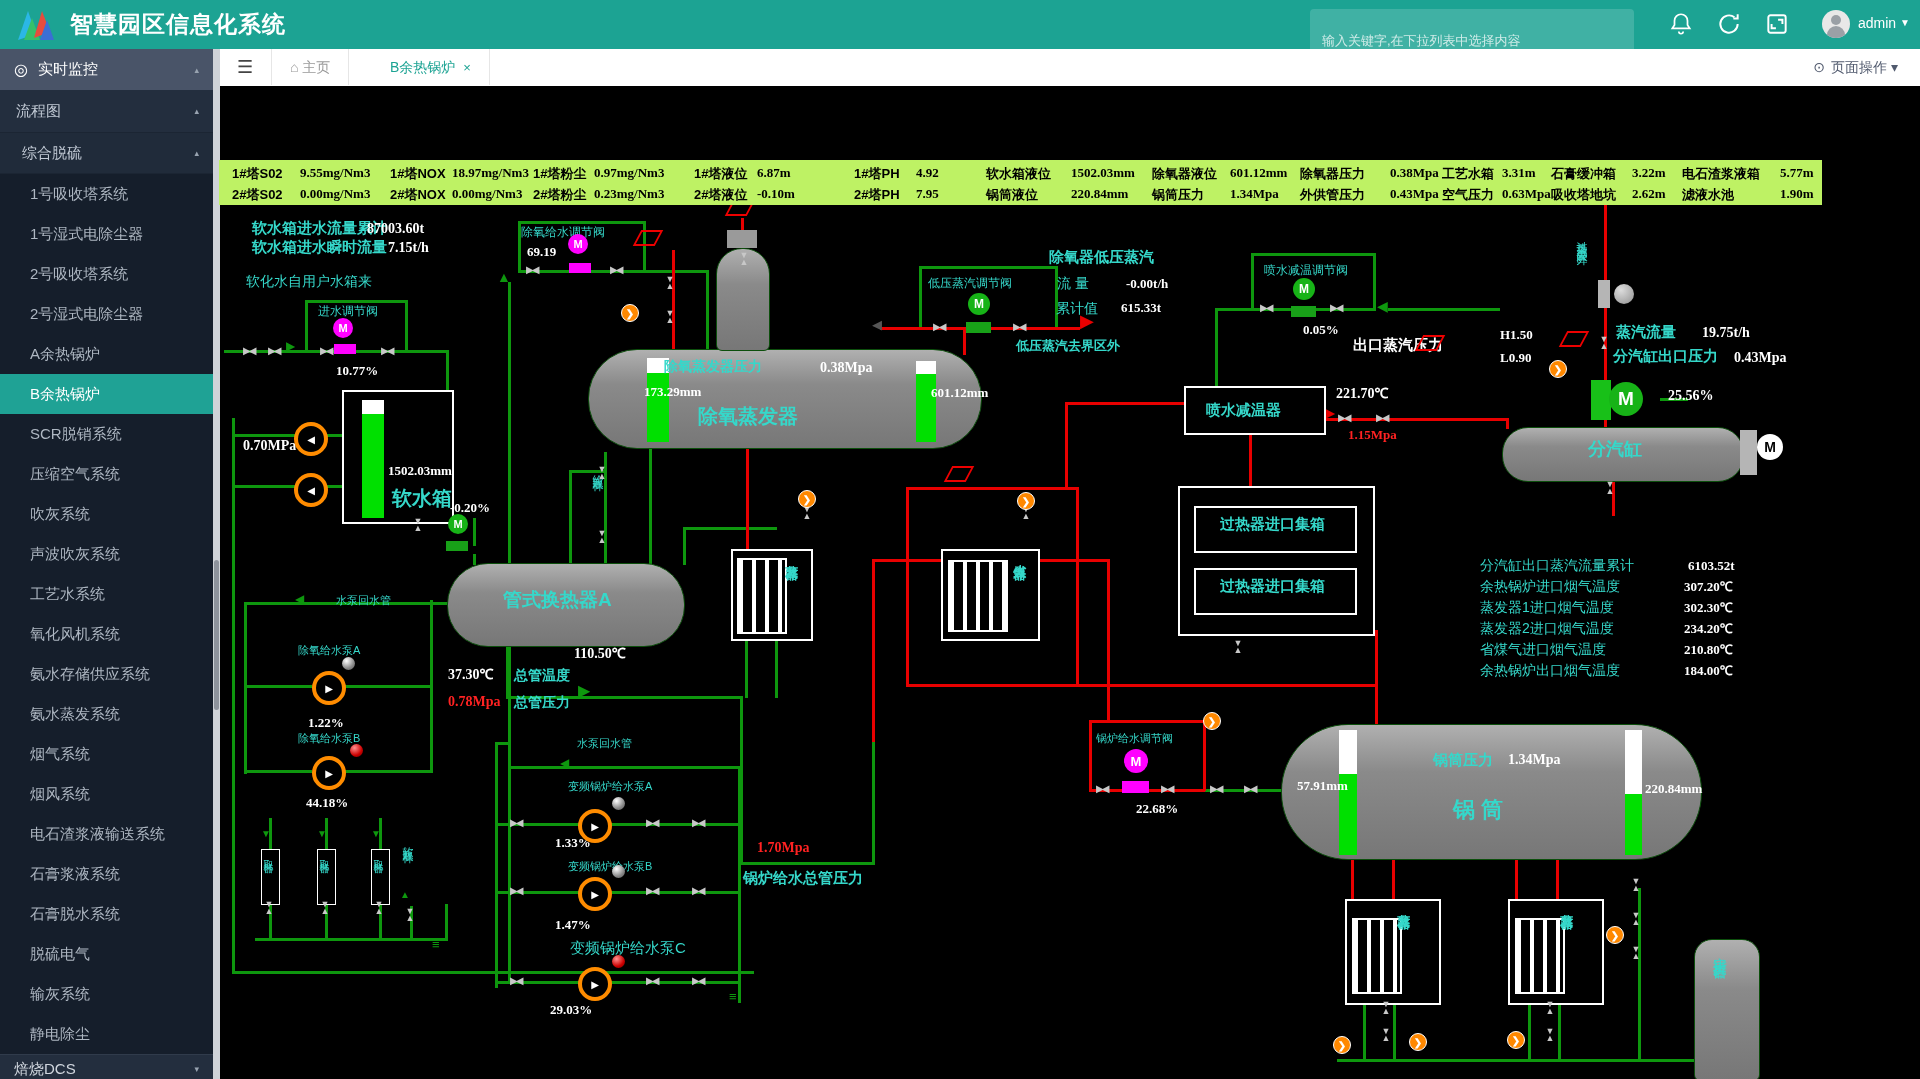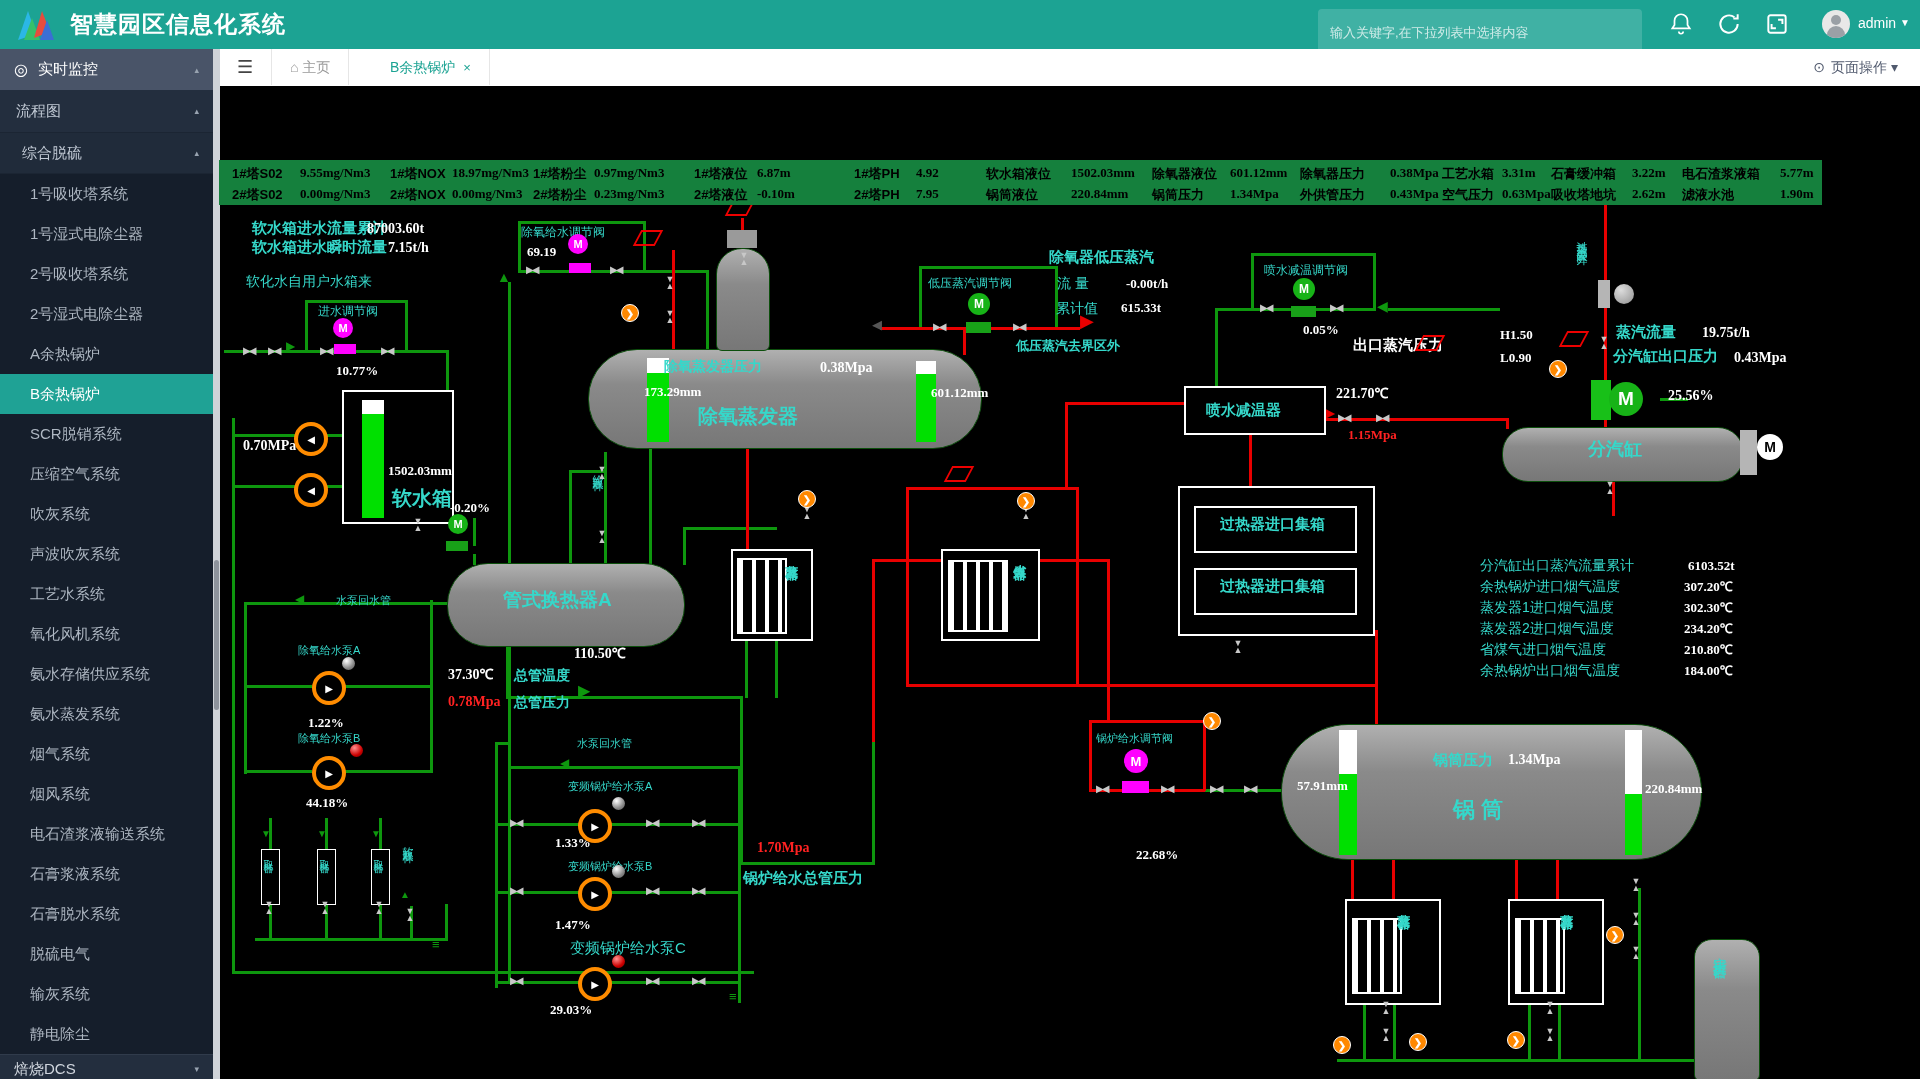--- a/index.html
+++ b/index.html
@@ -3,21 +3,21 @@
 <meta charset="utf-8">
 <style>
   html,body{margin:0;padding:0;background:#000;width:1920px;height:1079px;overflow:hidden;
     font-family:"Liberation Sans",sans-serif;}
   #app{position:relative;width:1920px;height:1079px;}
   
   #header{position:absolute;left:0;top:0;width:1920px;height:49px;background:#1ca393;display:flex;align-items:center;}
   #logo{margin-left:16px;width:40px;height:34px;}
   #title{color:#fff;font-size:23px;font-weight:bold;margin-left:14px;letter-spacing:1px;}
   #search{position:absolute;left:1310px;top:9px;width:300px;height:30px;background:rgba(255,255,255,.16);
-    border:none;border-radius:4px;color:#eafffb;font-size:13px;padding:8px 12px;outline:none;margin-left:8px;}
+    border:none;border-radius:4px;color:#eafffb;font-size:13px;padding:16px 12px;outline:none;}
   #search::placeholder{color:rgba(255,255,255,.75);}
   .hicon{position:absolute;top:11px;width:26px;height:26px;color:#fff;}
   #avatar{position:absolute;left:1822px;top:10px;width:28px;height:28px;border-radius:50%;background:#e8e8e8;overflow:hidden;}
   #avatar .head{position:absolute;left:9px;top:5px;width:10px;height:10px;border-radius:50%;background:#9aa0a6;}
   #avatar .body{position:absolute;left:5px;top:16px;width:18px;height:12px;border-radius:9px 9px 0 0;background:#9aa0a6;}
   #admin{position:absolute;left:1858px;top:15px;color:#fff;font-size:14px;}
   #admin-caret{position:absolute;left:1900px;top:17px;color:#fff;font-size:10px;}
   
   #tabbar{position:absolute;left:0;top:49px;width:1920px;height:37px;background:#fff;border-bottom:1px solid #e0e0e0;}
   #burger{position:absolute;left:219px;top:0;width:52px;height:36px;border-right:1px solid #e6e6e6;color:#444;
@@ -37,21 +37,21 @@
   .s-g{height:42px;background:#232e3e;padding-left:16px;border-bottom:1px solid #1b2533;}
   .s-g2{height:40px;background:#202b3a;padding-left:22px;border-bottom:1px solid #1b2533;}
   .s-item{height:40px;padding-left:30px;font-size:15px;color:#aeb7c2;cursor:pointer;}
   .s-item.active{background:#1fa295;color:#fff;}
   .s-bottom{height:28px;background:#232e3e;border-top:1px solid #303b4b;padding-left:14px;color:#d0d6de;}
   #sscroll{position:absolute;left:213px;top:49px;width:7px;height:1030px;background:#cfd3d8;}
   #sthumb{position:absolute;left:214px;top:560px;width:5px;height:150px;background:#8d939c;border-radius:3px;}
   
   #canvas{position:absolute;left:220px;top:86px;right:0;bottom:0;background:#000;}
   
-  #strip{position:absolute;left:219px;top:160px;width:1603px;height:45px;background:#15803d;}
+  #strip{position:absolute;left:219px;top:160px;width:1603px;height:45px;background:#bef264;}
   .cell{position:absolute;font-size:13px;color:#000;white-space:nowrap;font-weight:bold;}
   .cell.lab{font-family:"Liberation Sans",sans-serif;}
   .cell.val{font-family:"Liberation Serif",serif;}
   
   .pipe{position:absolute;}
   .lbl{position:absolute;white-space:nowrap;line-height:1.1;}
   .lbl.cy{color:#35d8ca;}
   .lbl.wh{color:#fff;font-family:"Liberation Serif",serif;font-weight:bold;}
   .lbl.rd{color:#ff2222;font-family:"Liberation Serif",serif;font-weight:bold;}
   .lbl.mg{color:#f0f;font-weight:bold;}
@@ -385,21 +385,21 @@
       <div class="lbl cy" style="left: 348px; top: 694px; font-size: 11px;">变频锅炉给水泵A</div>
       <div class="lbl wh" style="left: 335px; top: 750px; font-size: 13px;">1.33%</div>
       <div class="lbl cy" style="left: 348px; top: 774px; font-size: 11px;">变频锅炉给水泵B</div>
       <div class="lbl wh" style="left: 335px; top: 832px; font-size: 13px;">1.47%</div>
       <div class="lbl cy" style="left: 350px; top: 854px; font-size: 15px;">变频锅炉给水泵C</div>
       <div class="lbl wh" style="left: 330px; top: 917px; font-size: 13px;">29.03%</div>
       <div class="lbl cy" style="left: 357px; top: 651px; font-size: 11px;">水泵回水管</div>
       <div class="lbl rd" style="left: 537px; top: 754px; font-size: 14px;">1.70Mpa</div>
       <div class="lbl cy" style="left: 523px; top: 784px; font-size: 15px; font-weight: bold;">锅炉给水总管压力</div>
       <div class="lbl cy" style="left: 876px; top: 646px; font-size: 11px;">锅炉给水调节阀</div>
-      <div class="lbl wh" style="left: 916px; top: 762px; font-size: 13px;">22.68%</div>
+      <div class="lbl wh" style="left: 916px; top: 716px; font-size: 13px;">22.68%</div>
       <div class="lbl cy" style="left: 1213px; top: 666px; font-size: 15px; font-weight: bold;">锅筒压力</div>
       <div class="lbl wh" style="left: 1288px; top: 666px; font-size: 14px;">1.34Mpa</div>
       <div class="lbl wh" style="left: 1077px; top: 693px; font-size: 13px;">57.91mm</div>
       <div class="lbl wh" style="left: 1425px; top: 696px; font-size: 13px;">220.84mm</div>
       <div class="lbl cy" style="left: 1233px; top: 712px; font-size: 22px; font-weight: bold;">锅 筒</div>
       <div class="lbl cy vert" style="left: 1176px; top: 817px; font-size: 13px; font-weight: bold;">蒸发器</div>
       <div class="lbl cy vert" style="left: 1339px; top: 817px; font-size: 13px; font-weight: bold;">蒸发器</div>
       <div class="lbl cy vert" style="left: 1492px; top: 860px; font-size: 14px;">定排扩容器</div>
       <div class="lbl cy vert" style="left: 43px; top: 766px; font-size: 10px;">取样器</div>
       <div class="lbl cy vert" style="left: 99px; top: 766px; font-size: 10px;">取样器</div>

